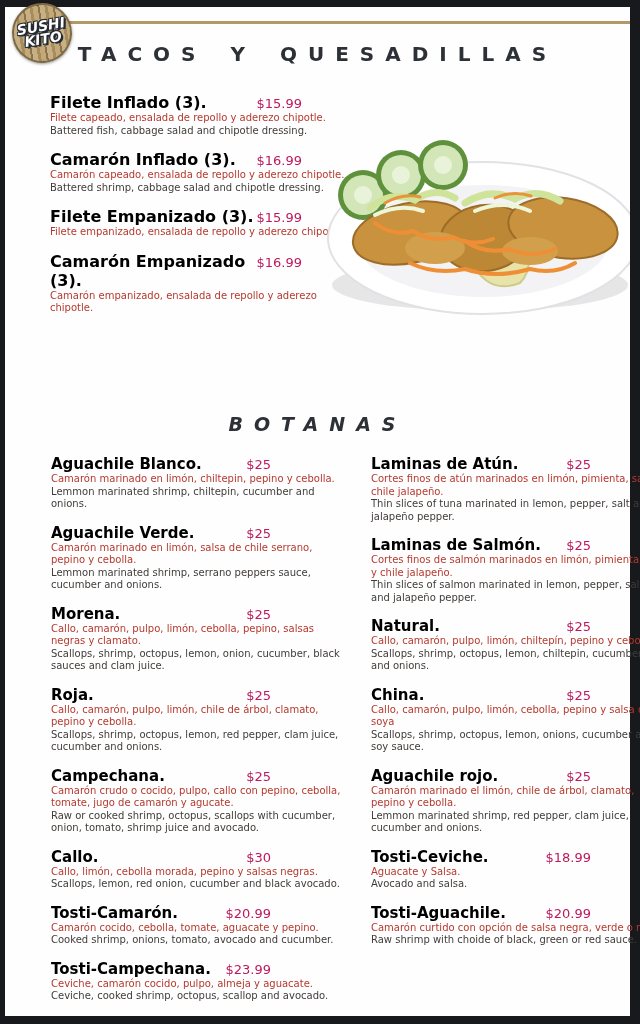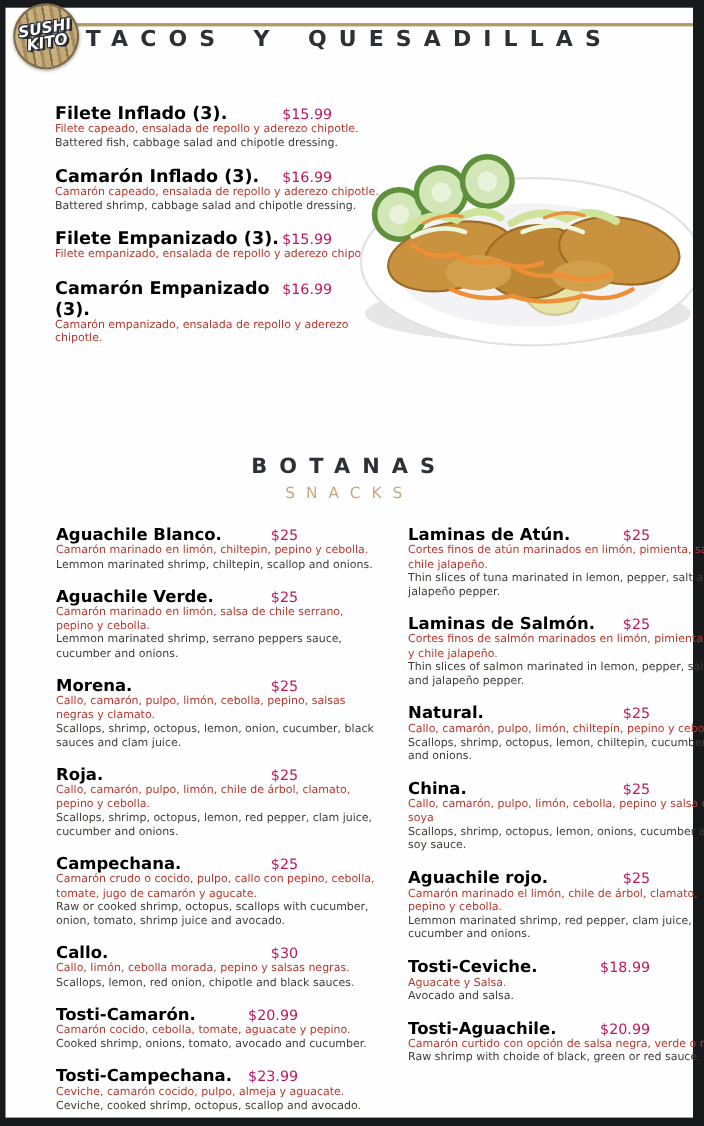--- a/index.html
+++ b/index.html
@@ -11,41 +11,41 @@
   .header{position:relative;height:80px;}
   .rule{position:absolute;left:50px;right:0;top:14px;height:3px;background:#b29a66;}
   .logo{position:absolute;left:7px;top:-4px;width:56px;height:56px;border-radius:50%;
         background:repeating-linear-gradient(90deg,#c9b084 0 5px,#a78d5e 5px 8px,#c3a878 8px 13px,#8b744c 13px 15px);
         border:2px solid #7d6a46;transform:rotate(-10deg);
         display:flex;flex-direction:column;align-items:center;justify-content:center;
         box-shadow:0 1px 3px rgba(0,0,0,.4);}
   .logo span{font-weight:bold;font-style:italic;color:#fff;font-size:14px;line-height:13px;
         letter-spacing:0;
         text-shadow:-1px -1px 0 #242b34,1px -1px 0 #242b34,-1px 1px 0 #242b34,1px 1px 0 #242b34,2px 2px 0 #242b34;}
-  .title-tacos{position:absolute;left:0;right:0;top:16px;text-align:center;
+  .title-tacos{position:absolute;left:0;right:0;top:35px;text-align:center;
         color:#2d3036;font-size:20px;font-weight:bold;letter-spacing:11px;word-spacing:6px;white-space:nowrap;}
 
   
   .item{margin-bottom:13px;}
   .item-head{display:flex;align-items:baseline;}
   .item-name{color:#000000;font-weight:bold;}
   .item-price{color:#be185d;margin-left:auto;font-size:13px;}
   .desc-es{color:#b5392e;font-size:10px;line-height:1.25;}
   .desc-en{color:#403c39;font-size:10px;line-height:1.25;}
 
   
   .tacos{position:relative;padding:6px 0 0 45px;min-height:236px;}
   .tacos .item{width:300px;}
   .tacos .item-head{width:252px;}
   .tacos .item-name{font-size:16px;}
   .photo{position:absolute;right:0;top:36px;width:315px;height:200px;}
 
   
   .botanas-head{margin-top:84px;text-align:center;}
-  .title-botanas{color:#2d3036;font-size:19px;font-weight:bold;letter-spacing:11px;white-space:nowrap;}
+  .title-botanas{color:#2d3036;font-size:19px;font-weight:bold;letter-spacing:11px;white-space:nowrap;font-style:italic;}
   .subtitle-snacks{color:#c8a97c;font-size:14px;letter-spacing:10px;margin-top:6px;white-space:nowrap;}
   .botanas-grid{display:grid;grid-template-columns:1fr 1fr;column-gap:28px;padding:20px 30px 0 46px;}
   .botanas-grid .item-head{width:220px;justify-content:space-between;}
   .botanas-grid .item-name{font-size:15px;}
   .botanas-grid .desc-es,.botanas-grid .desc-en{width:292px;}
 </style>
 </head>
 <body>
 
 <div class="page">
@@ -135,33 +135,32 @@
       <g fill="none" stroke="#ef8f35" stroke-width="4" stroke-linecap="round">
         <path d="M60 100 q18 14 38 8 q18 12 40 6 q20 10 40 2"></path>
         <path d="M150 118 q20 14 44 8 q22 10 46 0"></path>
         <path d="M95 140 q25 12 55 6 q30 10 65 0 q25 6 45 -6"></path>
       </g>
     </svg>
   </div>
 
   <div class="botanas-head">
     <div class="title-botanas">BOTANAS</div>
-    <div class="subtitle-snacks">SNACKS</div>
   </div>
 
   <div class="botanas-grid">
     <div>
 
         <div class="item">
           <div class="item-head">
             <span class="item-name">Aguachile Blanco.</span>
             <span class="item-price">$25</span>
           </div>
           <div class="desc-es">Camarón marinado en limón, chiltepin, pepino y cebolla.</div>
-          <div class="desc-en">Lemmon marinated shrimp, chiltepin, scallop and onions.</div>
+          <div class="desc-en">Lemmon marinated shrimp, chiltepin, cucumber and onions.</div>
         </div>
 
         <div class="item">
           <div class="item-head">
             <span class="item-name">Aguachile Verde.</span>
             <span class="item-price">$25</span>
           </div>
           <div class="desc-es">Camarón marinado en limón, salsa de chile serrano, pepino y cebolla.</div>
           <div class="desc-en">Lemmon marinated shrimp, serrano peppers sauce, cucumber and onions.</div>
         </div>
@@ -192,21 +191,21 @@
           <div class="desc-es">Camarón crudo o cocido, pulpo, callo con pepino, cebolla, tomate, jugo de camarón y agucate.</div>
           <div class="desc-en">Raw or cooked shrimp, octopus, scallops with cucumber, onion, tomato, shrimp juice and avocado.</div>
         </div>
 
         <div class="item">
           <div class="item-head">
             <span class="item-name">Callo.</span>
             <span class="item-price">$30</span>
           </div>
           <div class="desc-es">Callo, limón, cebolla morada, pepino y salsas negras.</div>
-          <div class="desc-en">Scallops, lemon, red onion, chipotle and black sauces.</div>
+          <div class="desc-en">Scallops, lemon, red onion, cucumber and black avocado.</div>
         </div>
 
         <div class="item">
           <div class="item-head">
             <span class="item-name">Tosti-Camarón.</span>
             <span class="item-price">$20.99</span>
           </div>
           <div class="desc-es">Camarón cocido, cebolla, tomate, aguacate y pepino.</div>
           <div class="desc-en">Cooked shrimp, onions, tomato, avocado and cucumber.</div>
         </div>

